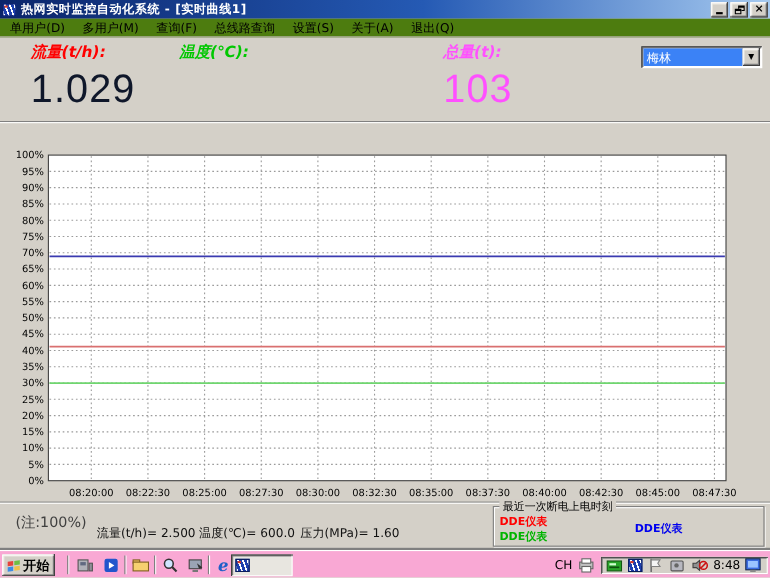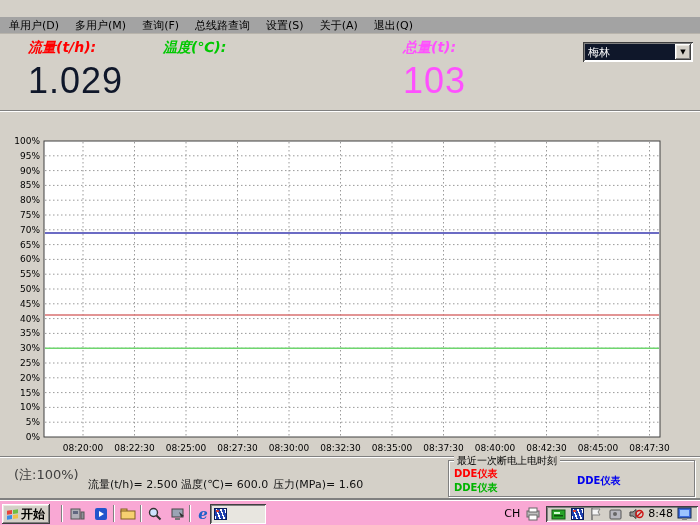--- a/index.html
+++ b/index.html
@@ -22,33 +22,33 @@
   .applogo::after { content:""; position:absolute; left:1px; top:1px; width:3px; height:2px; background:#d43c2c; }
   #win-buttons { margin-left:auto; display:flex; gap:2px; }
   .win-btn { width:16px; height:14px; display:flex; align-items:center; justify-content:center; font-size:10px; font-weight:bold; color:#000; }
   .glyph-min { width:6px; height:2px; background:#000; margin-top:7px; }
   .glyph-restore { position:relative; width:9px; height:8px; }
   .glyph-restore i { position:absolute; right:0; top:0; width:6px; height:5px; border:1px solid #000; border-top-width:2px; }
   .glyph-restore b { position:absolute; left:0; bottom:0; width:6px; height:5px; border:1px solid #000; border-top-width:2px; background:#d4d0c8; }
 
   
   #menubar { position:absolute; left:0; top:17px; width:700px; height:17px; display:flex; align-items:center;
-    padding-left:1px; font-size:11px; color:#000; border-bottom:1px solid #b8b4ac; background:#a3a3a3; }
+    padding-left:1px; font-size:11px; color:#000; border-bottom:1px solid #b8b4ac; background:#4d7c0f; }
   .menu-item { padding:2px 8px; white-space:nowrap; }
 
   
   .readout { position:absolute; top:39px; }
   .readout .lbl { font-size:14px; font-weight:bold; font-style:italic; white-space:nowrap; }
   .readout .val { font-size:36px; line-height:40px; margin-top:4px; font-family:"Liberation Sans", sans-serif; letter-spacing:1px; }
   #readout-flow { left:28px; }  #readout-temp { left:163px; }
   #readout-press { left:288px; } #readout-total { left:403px; }
 
   
   #station-combo { position:absolute; left:583px; top:42px; width:110px; height:20px; display:flex; background:#fff; }
-  #station-combo .sel { flex:1; margin:2px 0 2px 2px; background:#0f172a; color:#fff; font-size:11px; padding:1px 3px; overflow:hidden; white-space:nowrap; }
+  #station-combo .sel { flex:1; margin:2px 0 2px 2px; background:#3b82f6; color:#fff; font-size:11px; padding:1px 3px; overflow:hidden; white-space:nowrap; }
   #station-combo .arrow { width:16px; margin:2px 2px 2px 0; display:flex; align-items:center; justify-content:center; font-size:7px; color:#000; }
 
   .hsep { position:absolute; left:0; width:700px; height:2px; border-top:1px solid #808080; border-bottom:1px solid #ffffff; }
 
   
   #chart-svg { position:absolute; left:0; top:133px; }
   #chart-svg text { font-family:"DejaVu Sans", sans-serif; }
 
   
   #note { position:absolute; left:14px; top:466px; font-size:13px; color:#404040; }
@@ -73,20 +73,36 @@
   #tray-box { height:16px; display:flex; align-items:center; gap:4px; padding:0 5px; }
   #tray .clock { font-size:11px; color:#000; }
   .icon16 { width:16px; height:16px; flex:none; }
   .ie-e { font-family:"DejaVu Serif", serif; font-style:italic; font-weight:bold; font-size:15px; color:#2060c8; line-height:14px; }
 </style>
 </head>
 <body>
 
 <div id="screen">
 
+  <div id="titlebar">
+    <span class="applogo"></span>
+    <span class="title-text">热网实时监控自动化系统 - [实时曲线1]</span>
+    <span id="win-buttons">
+      <span class="win-btn raised">
+          <i class="glyph-min"></i>
+        </span>
+      <span class="win-btn raised">
+          <span class="glyph-restore">
+            <i></i>
+            <b></b>
+          </span>
+        </span>
+      <span class="win-btn raised">×</span>
+    </span>
+  </div>
 
   <div id="menubar">
     <span class="menu-item">单用户(D)</span>
     <span class="menu-item">多用户(M)</span>
     <span class="menu-item">查询(F)</span>
     <span class="menu-item">总线路查询</span>
     <span class="menu-item">设置(S)</span>
     <span class="menu-item">关于(A)</span>
     <span class="menu-item">退出(Q)</span>
   </div>

